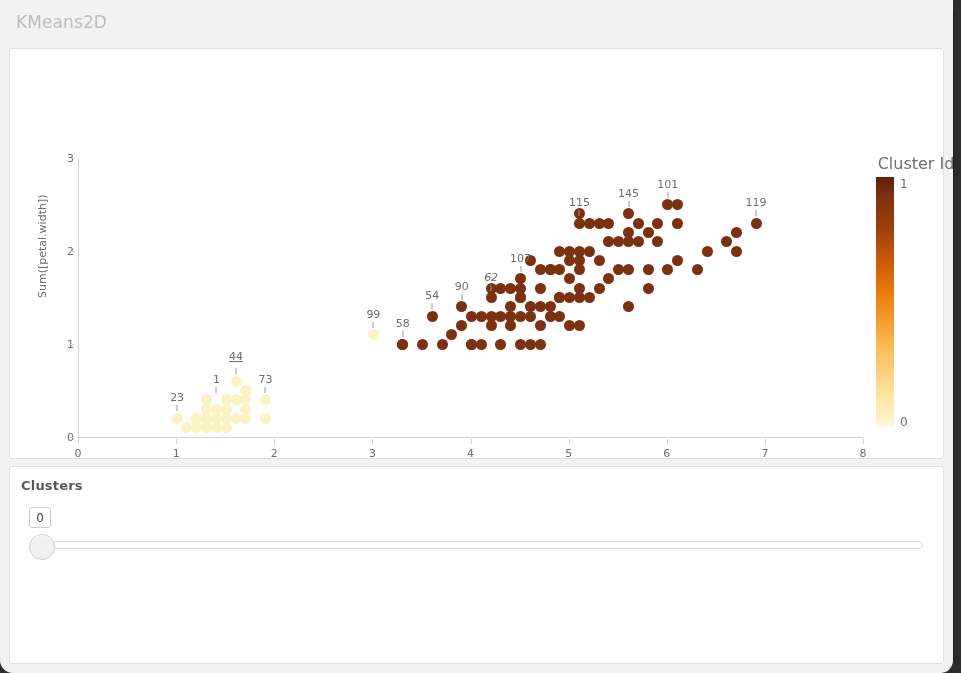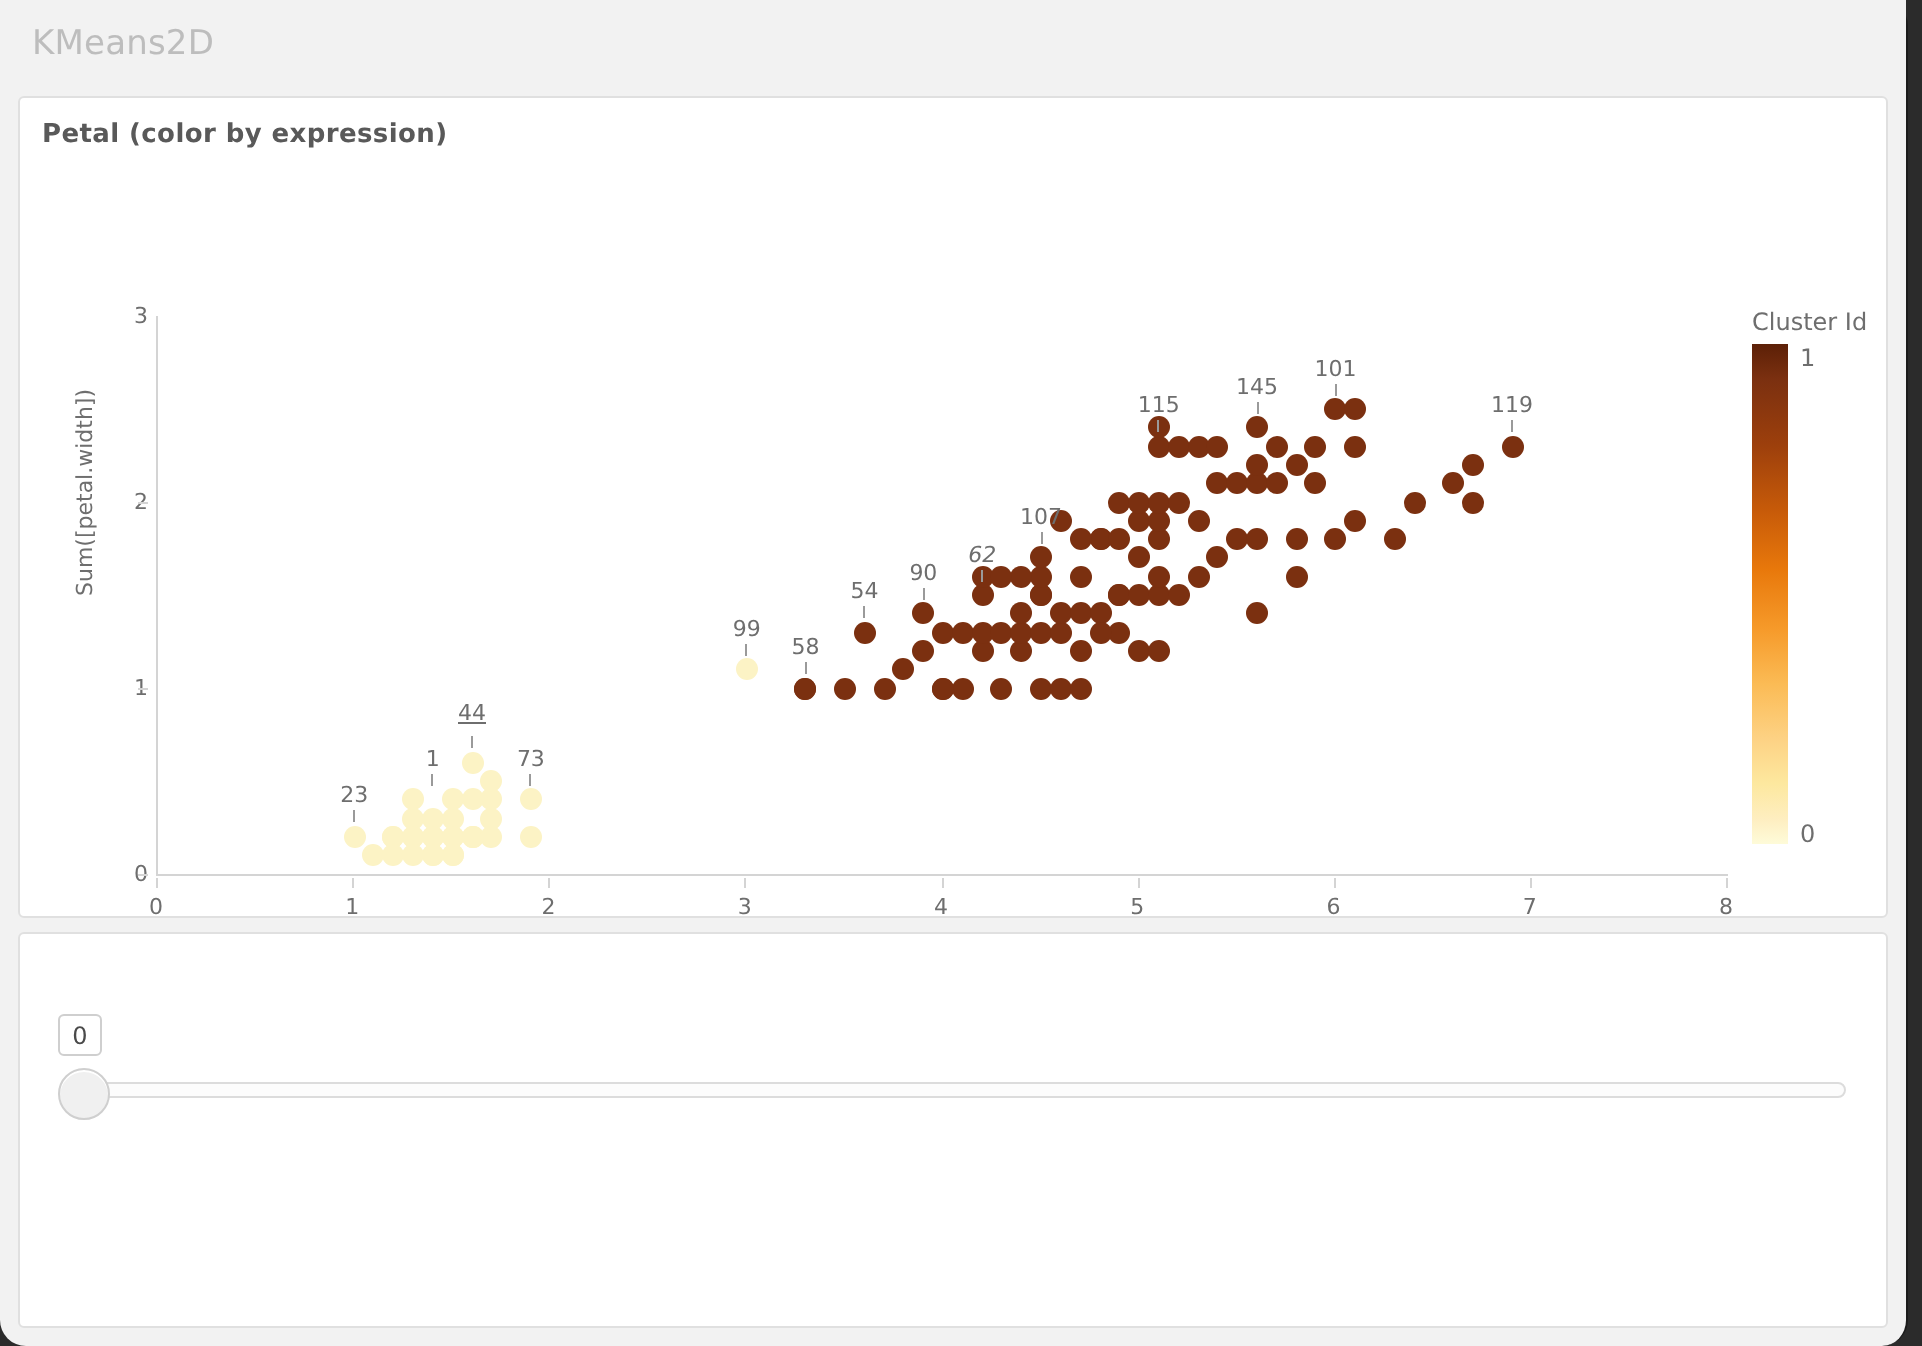--- a/index.html
+++ b/index.html
@@ -64,21 +64,21 @@
     left:26px;top:249px;
     transform:rotate(-90deg);transform-origin:0 0;
     white-space:nowrap;
   }
   #x-axis-title{left:68px;width:786px;text-align:center;top:435px;}
   #y-ticks{position:absolute;left:40px;top:109px;width:24px;height:280px;}
   #x-ticks{position:absolute;left:68px;top:390px;width:786px;height:24px;}
 
   
   .legend{position:absolute;left:866px;top:105px;width:80px;}
-  .legend-title{font-size:12px;color:#6e6e6e;margin-bottom:4px;white-space:nowrap;}
+  .legend-title{font-size:16px;color:#6e6e6e;margin-bottom:4px;white-space:nowrap;text-align:center;}
   .legend-body{position:relative;height:250px;}
   .legend-bar{
     position:absolute;left:0;top:0;width:18px;height:250px;
     background:linear-gradient(to bottom,
       #5c2007 0%, #7b3010 7%, #9c3f0c 20%, #c65a09 33%,
       #e8780b 45%, #f69a2a 57%, #fbbb55 68%, #fdd284 79%,
       #fde89f 88%, #feeec0 95%, #fefbd9 100%);
   }
   .legend-max{position:absolute;left:24px;top:0px;font-size:12px;color:#6e6e6e;}
   .legend-min{position:absolute;left:24px;top:238px;font-size:12px;color:#6e6e6e;}
@@ -105,21 +105,20 @@
 </head>
 <body>
 
 <div class="app">
 
   <div class="app-header">
     <span>KMeans2D</span>
   </div>
 
   <div class="panel" id="chart-panel">
-    <div class="panel-title">Petal (color by expression)</div>
 
     <div class="plot-wrap">
 
       <div class="axis-title" id="y-axis-title">Sum([petal.width])</div>
       <div class="axis-title" id="x-axis-title">Sum([petal.length])</div>
 
       <div id="y-ticks">
           <div class="y-tick" style="top: 279px;">0</div>
           <div class="y-tickmark" style="top: 279px; left: 19px;"></div>
           <div class="y-tick" style="top: 186px;">1</div>
@@ -315,20 +314,21 @@
       <div class="legend-title">Cluster Id</div>
       <div class="legend-body">
         <div class="legend-bar"></div>
         <div class="legend-max">1</div>
         <div class="legend-min">0</div>
       </div>
     </div>
   </div>
 
   <div class="panel" id="clusters-panel">
+    <div class="panel-title">Clusters</div>
     <div class="slider-zone">
       <div class="slider-value-box">0</div>
       <div class="slider-track"></div>
       <div class="slider-handle"></div>
     </div>
   </div>
 
 </div>
 
 </body></html>

